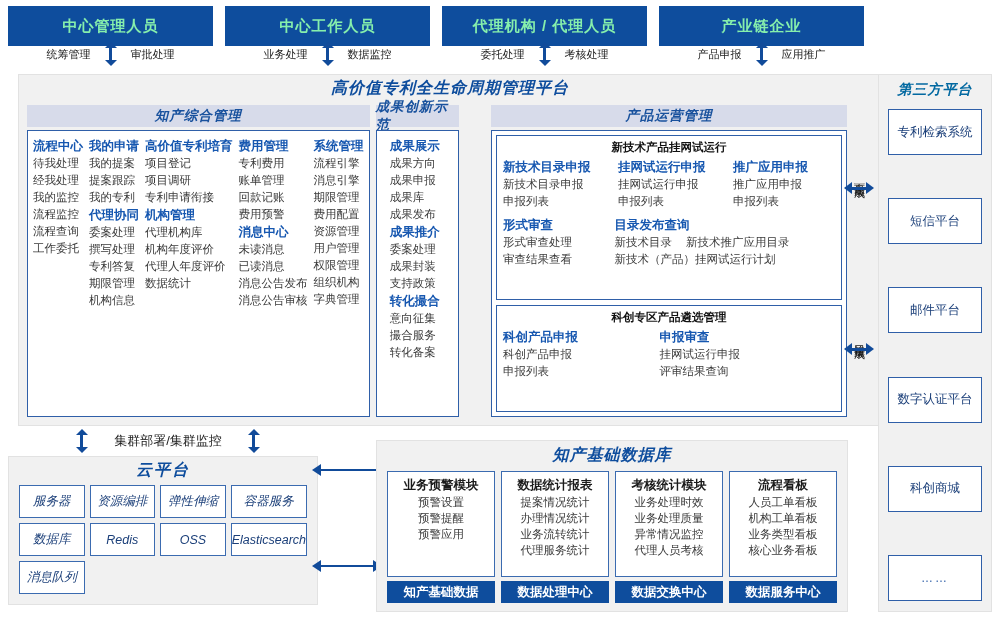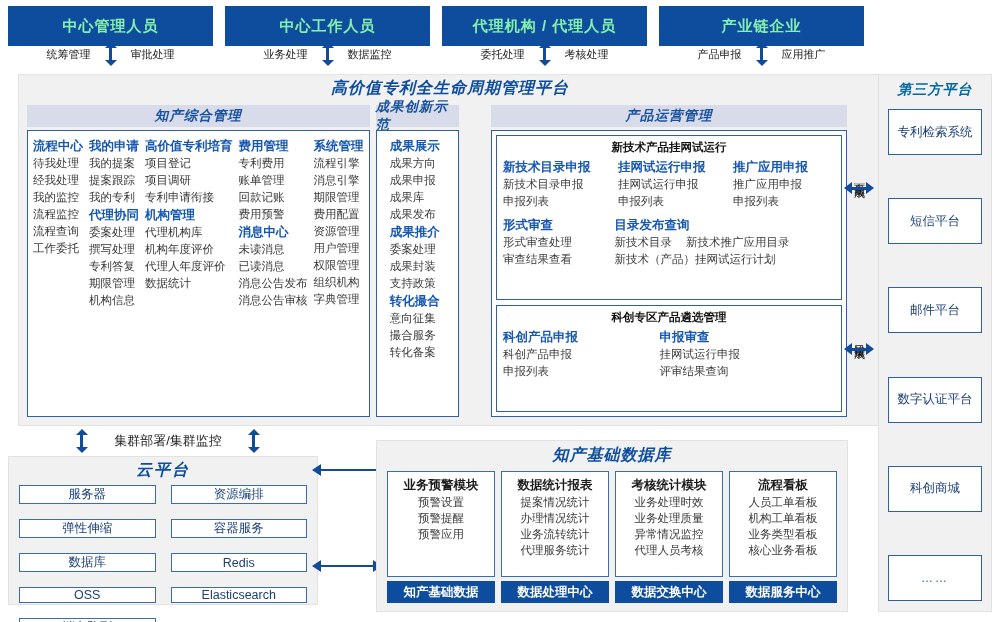--- a/index.html
+++ b/index.html
@@ -75,21 +75,21 @@
   .dots{color:#2f5fa8;letter-spacing:2px;font-size:12px;}
 
   
   .cluster{left:8px;top:428px;width:320px;height:26px;}
   .cluster-text{font-size:13px;color:#1b1b1b;}
 
   
   .cloud{left:8px;top:456px;width:310px;height:149px;background:#f1f1f1;border:1px solid #e2e2e2;}
   .cloud-title{height:26px;font-size:16px;font-weight:bold;font-style:italic;color:#0e4d9d;letter-spacing:2px;}
   .cloud-grid{position:absolute;left:10px;right:10px;top:28px;bottom:10px;display:grid;
-    grid-template-columns:repeat(2,1fr);grid-template-rows:repeat(3,1fr);gap:15px;}
+    grid-template-columns:repeat(4,1fr);grid-template-rows:repeat(3,1fr);gap:5px;font-style:italic;}
   .cloud-cell{border:1.2px solid #3b6bb0;background:#fff;color:#1b3f79;font-size:12.5px;}
 
   
   .midArrows{left:312px;top:460px;width:70px;height:130px;}
   .arrowL{position:absolute;width:70px;height:12px;}
   .arrowL:before{content:"";position:absolute;top:4.5px;left:8px;right:0;height:2.5px;background:#114b9a;}
   .arrowL .lf{position:absolute;left:0;top:0;width:0;height:0;border-top:6px solid transparent;border-bottom:6px solid transparent;border-right:9px solid #114b9a;}
   .arrowL .rt{position:absolute;right:0;top:0;width:0;height:0;border-top:6px solid transparent;border-bottom:6px solid transparent;border-left:9px solid #114b9a;}
 
   

